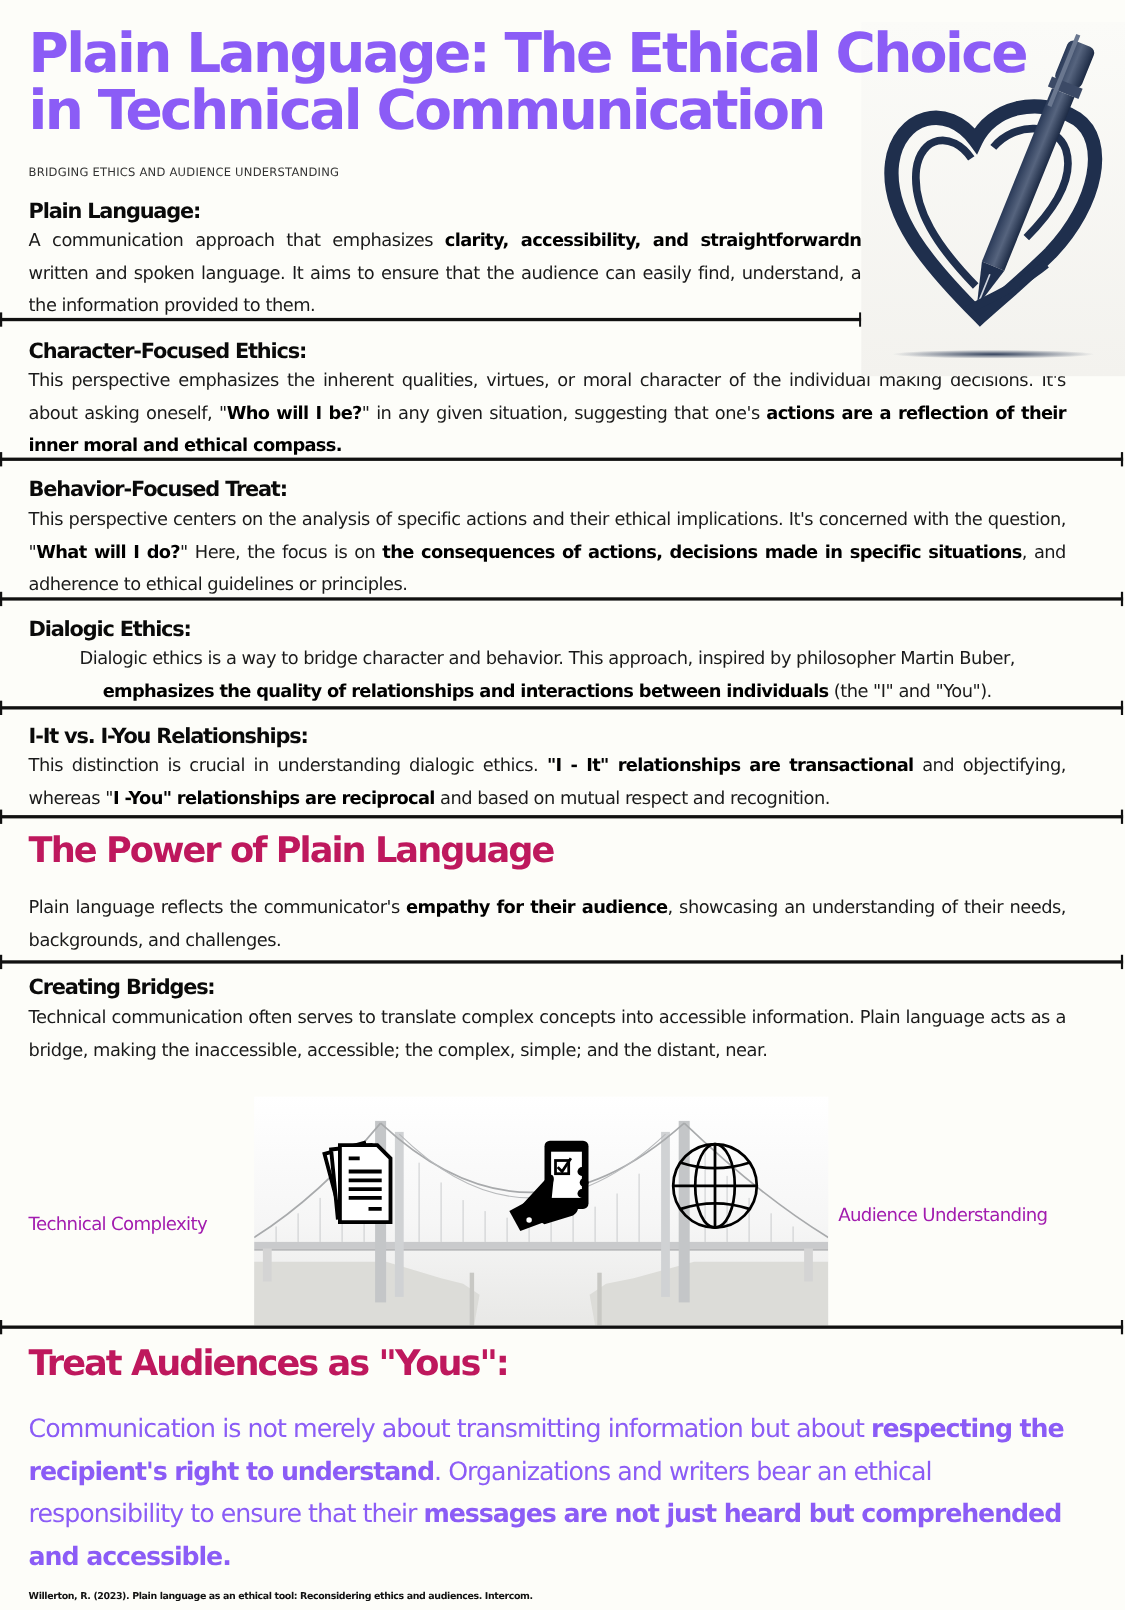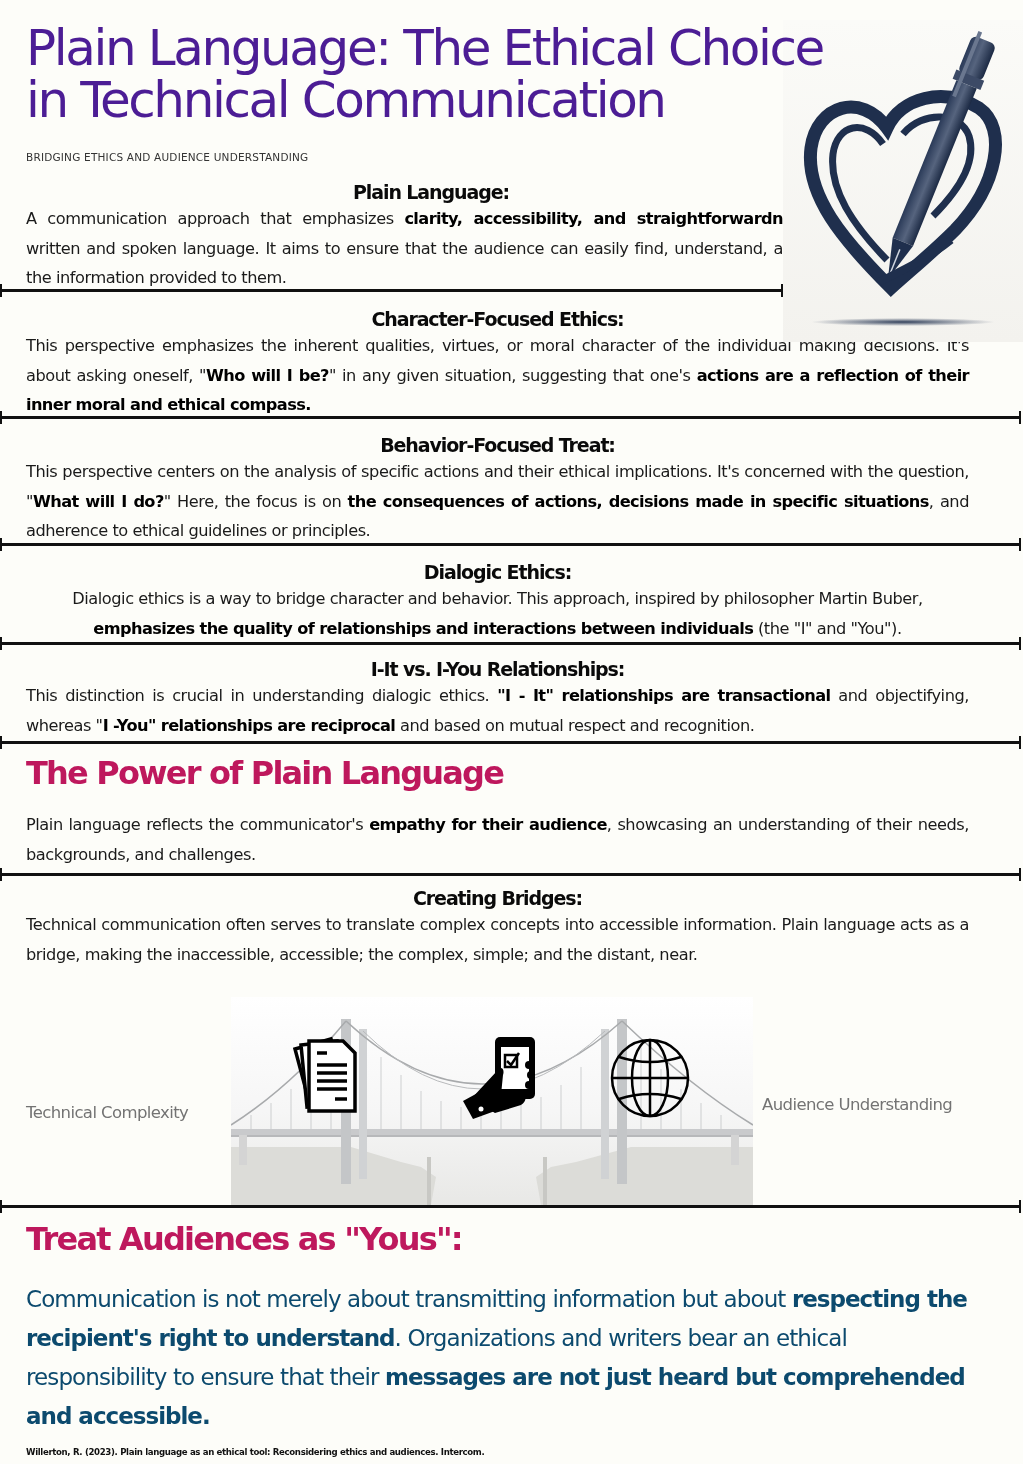--- a/index.html
+++ b/index.html
@@ -4,38 +4,38 @@
 <style>
   html, body { margin: 0; padding: 0; }
   body {
     width: 1023px; height: 1464px; overflow: hidden;
     background: #fdfdf9; color: #111;
     font-family: "DejaVu Sans", sans-serif;
     position: relative;
   }
   .title {
     position: absolute; left: 26px; top: 22px; margin: 0;
-    font-family: "DejaVu Sans", sans-serif; font-weight: normal;
+    font-family: "DejaVu Sans", sans-serif; font-weight: bold;
     font-size: 50px; line-height: 52px; letter-spacing: -2.4px;
-    color: #4c1d95; width: 960px; z-index: 2;
+    color: #8b5cf6; width: 960px; z-index: 2;
   }
   .subtitle {
     position: absolute; left: 26px; top: 151px;
     font-size: 10.5px; letter-spacing: 0.2px; color: #333;
     text-transform: uppercase;
   }
   .logo {
     position: absolute; left: 783px; top: 20px; width: 240px; height: 322px;
     background: linear-gradient(180deg, #fbfbf8 0%, #f3f2ee 100%);
     z-index: 1;
   }
   .section { position: absolute; left: 26px; }
   .sec-h {
     font-weight: bold; font-size: 19px; letter-spacing: -1.1px;
-    color: #0a0a0a; margin: 0; line-height: 24px; text-align: center;
+    color: #0a0a0a; margin: 0; line-height: 24px;
   }
   .sec-p {
     font-size: 16.2px; line-height: 29.5px; margin: 0; color: #1a1a1a;
     text-align: justify; letter-spacing: -0.45px;
     font-family: "DejaVu Sans", sans-serif;
   }
   .sec-p b { font-weight: bold; color: #000; letter-spacing: -0.6px; }
   .rule {
     position: absolute; left: 0; height: 3px; background: #111;
   }
@@ -45,23 +45,23 @@
   .rule::before { left: 0; }
   .rule::after { right: 0; }
   .big-h {
     font-weight: bold; font-size: 32px; letter-spacing: -1.8px; margin: 0; color: #be185d;
   }
   .bridge-wrap {
     position: absolute; left: 231px; top: 997px; width: 522px; height: 208px;
     background: linear-gradient(180deg, #ffffff 0%, #f6f6f6 55%, #e8e8e6 100%);
     overflow: hidden;
   }
-  .side-label { position: absolute; font-size: 16.5px; letter-spacing: -0.6px; color: #737373; }
+  .side-label { position: absolute; font-size: 16.5px; letter-spacing: -0.6px; color: #a21caf; }
   .closing {
-    font-size: 23px; line-height: 39px; margin: 0; letter-spacing: -0.9px; color: #0c4a6e;
+    font-size: 23px; line-height: 39px; margin: 0; letter-spacing: -0.9px; color: #8b5cf6;
   }
   .closing b { letter-spacing: -1px; }
   .citation {
     position: absolute; left: 26px; top: 1447px; font-size: 8.6px; font-weight: bold;
     letter-spacing: -0.35px; color: #111;
   }
 </style>
 </head>
 <body>
 

